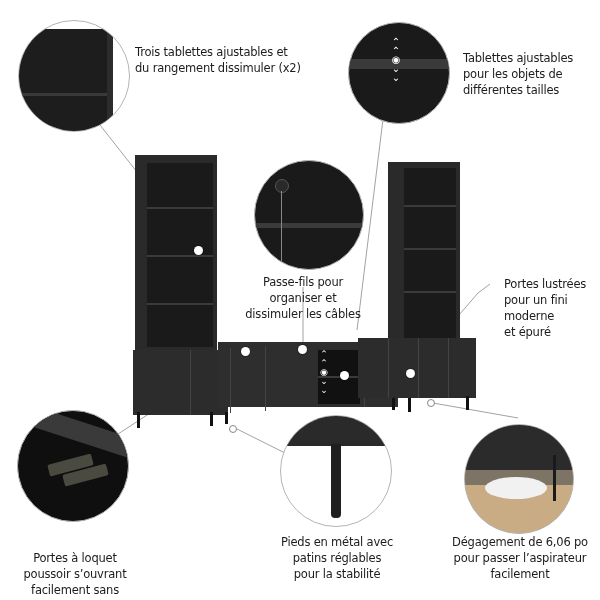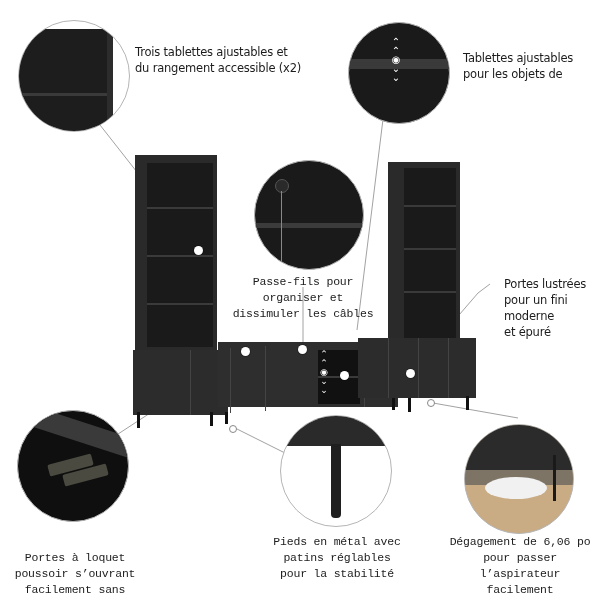--- a/index.html
+++ b/index.html
@@ -1,19 +1,19 @@
 <!DOCTYPE html>
 <html><head>
 <meta charset="utf-8">
 <style>
   html, body { margin:0; padding:0; background:#ffffff; }
   body { width:600px; height:600px; position:relative; overflow:hidden; font-family:"DejaVu Sans", "Liberation Sans", sans-serif; color:#1a1a1a; }
   .abs { position:absolute; }
   .caption { position:absolute; font-size:11.5px; line-height:16px; color:#1c1c1c; letter-spacing:-0.2px; }
-  .center { text-align:center;font-family:Liberation Mono, monospace; }
+  .center { text-align:center; }
   .circle { position:absolute; border-radius:50%; overflow:hidden; background:#1a1a1a; border:1px solid #b5b5b5; box-sizing:border-box; }
   .cab { position:absolute; background:#262626; }
   .dot { position:absolute; width:9px; height:9px; background:#fff; border-radius:50%; box-shadow:0 0 0 1px rgba(0,0,0,0.2); }
   .ring { position:absolute; width:8px; height:8px; border:1px solid #888; border-radius:50%; background:#fff; box-sizing:border-box; }
   .leg { position:absolute; width:3px; background:#111; }
   svg.lines { position:absolute; left:0; top:0; }
 </style>
 </head>
 <body>
 
@@ -81,30 +81,31 @@
 <div class="ring" style="left:229px;top:425px;"></div>
 <div class="ring" style="left:427px;top:399px;"></div>
 
 <div class="circle" style="left:18px;top:20px;width:112px;height:112px;background:#fff;">
   <div class="abs" style="left:0;top:8px;width:88px;height:112px;background:#1d1d1d;"></div>
   <div class="abs" style="left:88px;top:8px;width:6px;height:112px;background:#2c2c2c;"></div>
   <div class="abs" style="left:0;top:72px;width:88px;height:3px;background:#3a3a3a;"></div>
 </div>
 <div class="caption" style="left:135px;top:44px;">
   <div>Trois tablettes ajustables et</div>
-  <div>du rangement accessible (x2)</div>
+  <div>du rangement dissimuler (x2)</div>
 </div>
 
 <div class="circle" style="left:348px;top:22px;width:102px;height:102px;">
   <div class="abs" style="left:0;top:36px;width:102px;height:10px;background:#3a3a3a;"></div>
   <div class="abs" style="left:40px;top:14px;width:14px;color:#fff;font-size:10px;line-height:9px;text-align:center;">⌃<br>⌃<br>◉<br>⌄<br>⌄</div>
 </div>
 <div class="caption" style="left:463px;top:50px;">
   <div>Tablettes ajustables</div>
   <div>pour les objets de</div>
+  <div>différentes tailles</div>
 </div>
 
 <div class="circle" style="left:254px;top:160px;width:110px;height:110px;">
   <div class="abs" style="left:0;top:62px;width:110px;height:5px;background:#3b3b3b;"></div>
   <div class="abs" style="left:20px;top:18px;width:12px;height:12px;border-radius:50%;background:#2a2a2a;border:1px solid #555;"></div>
   <div class="abs" style="left:26px;top:30px;width:1px;height:70px;background:#888;"></div>
 </div>
 <div class="caption center" style="left:228px;top:274px;width:150px;">
   <div>Passe-fils pour</div>
   <div>organiser et</div>

